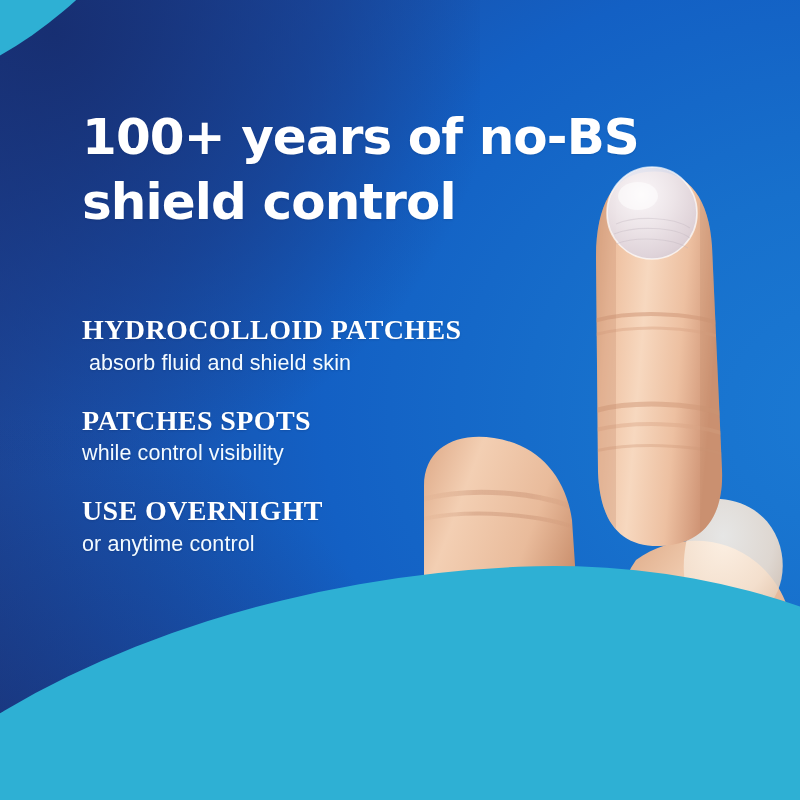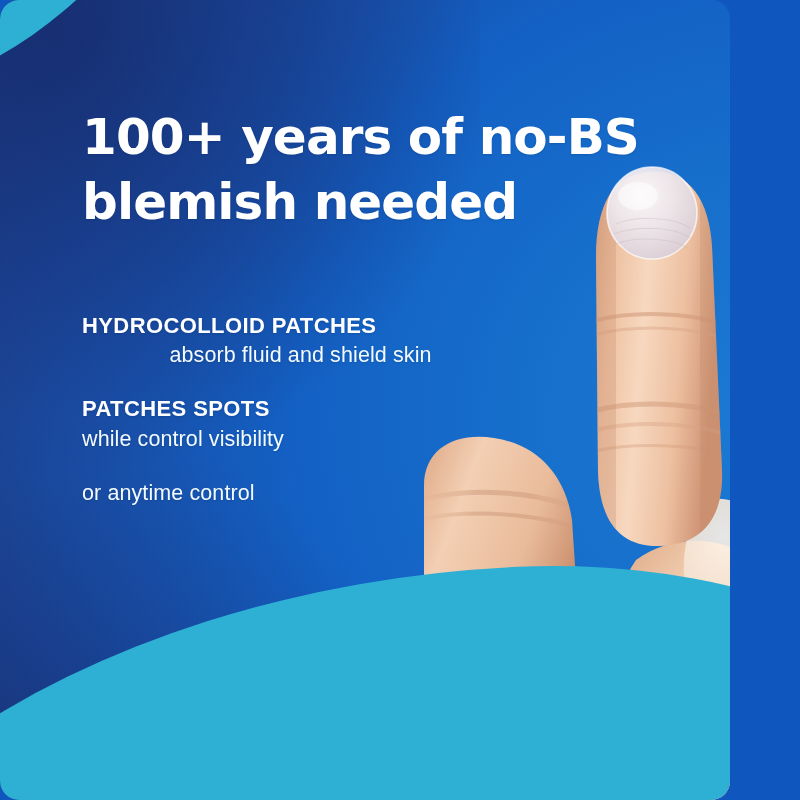--- a/index.html
+++ b/index.html
@@ -1,21 +1,21 @@
 <!DOCTYPE html>
 <html><head>
 <meta charset="utf-8">
 <style>
   html,body{margin:0;padding:0;}
   body{
     width:800px;height:800px;overflow:hidden;
     font-family:"Liberation Sans",sans-serif;
     background:#0f56bf;
   }
-  #stage{position:relative;width:730px;height:800px;overflow:hidden;border-radius:19px;}
+  #stage{position:relative;width:800px;height:800px;overflow:hidden;}
 
   
   .bg-base{
     position:absolute;inset:0;
     background:
       radial-gradient(130% 110% at 108% 52%, #1b7ad4 0%, #1770cc 26%, #1360c4 52%, #1a4ea6 76%, #21397f 100%),
       linear-gradient(128deg,#223c88 0%,#1a4ea8 26%,#1263c6 58%,#1872cf 100%);
   }
   .bg-shade-tl{
     position:absolute;left:-40px;top:-40px;width:520px;height:520px;
@@ -52,38 +52,38 @@
     line-height:1.30;
     letter-spacing:-0.9px;
     text-shadow:0 1px 2px rgba(8,32,80,.18);
   }
   .headline span{display:block;}
 
   .bullets{position:absolute;left:82px;top:313px;width:430px;}
   .bullet{margin-bottom:26px;}
   .b-title{
     color:#ffffff;
-    font-family:Liberation Sans, sans-serif;
+    font-family:Liberation Serif, serif;
     font-weight:700;
-    font-size:22px;
+    font-size:28px;
     letter-spacing:.4px;
     line-height:1.20;
     text-shadow:0 1px 2px rgba(8,32,80,.20);
   }
   .b-sub{
     color:#f4fbff;
     font-family:"Liberation Sans",sans-serif;
     font-weight:400;
     font-size:21.5px;
     line-height:1.30;
     margin-top:3px;
     letter-spacing:.1px;
     text-shadow:0 1px 2px rgba(8,32,80,.18);
   }
-  .bullet.b1 .b-sub{padding-left:7px;text-align:center;}
+  .bullet.b1 .b-sub{padding-left:7px;}
 </style>
 </head>
 <body>
 
 <div id="stage">
 
   <div class="bg-base"></div>
   <div class="bg-shade-tl"></div>
   <div class="bg-shade-bl"></div>
 
@@ -193,30 +193,31 @@
         </g>
         <ellipse cx="638" cy="196" rx="20" ry="14" fill="#ffffff" opacity="0.55"></ellipse>
       </g>
     </svg>
   </div>
 
   <div class="teal-bottom"></div>
 
   <div class="headline">
     <span>100+ years of no-BS</span>
-    <span>blemish needed</span>
+    <span>shield control</span>
   </div>
 
   <div class="bullets">
     <div class="bullet b1">
       <div class="b-title">HYDROCOLLOID PATCHES</div>
       <div class="b-sub">absorb fluid and shield skin</div>
     </div>
     <div class="bullet b2">
       <div class="b-title">PATCHES SPOTS</div>
       <div class="b-sub">while control visibility</div>
     </div>
     <div class="bullet b3">
+      <div class="b-title">USE OVERNIGHT</div>
       <div class="b-sub">or anytime control</div>
     </div>
   </div>
 
 </div>
 
 </body></html>

